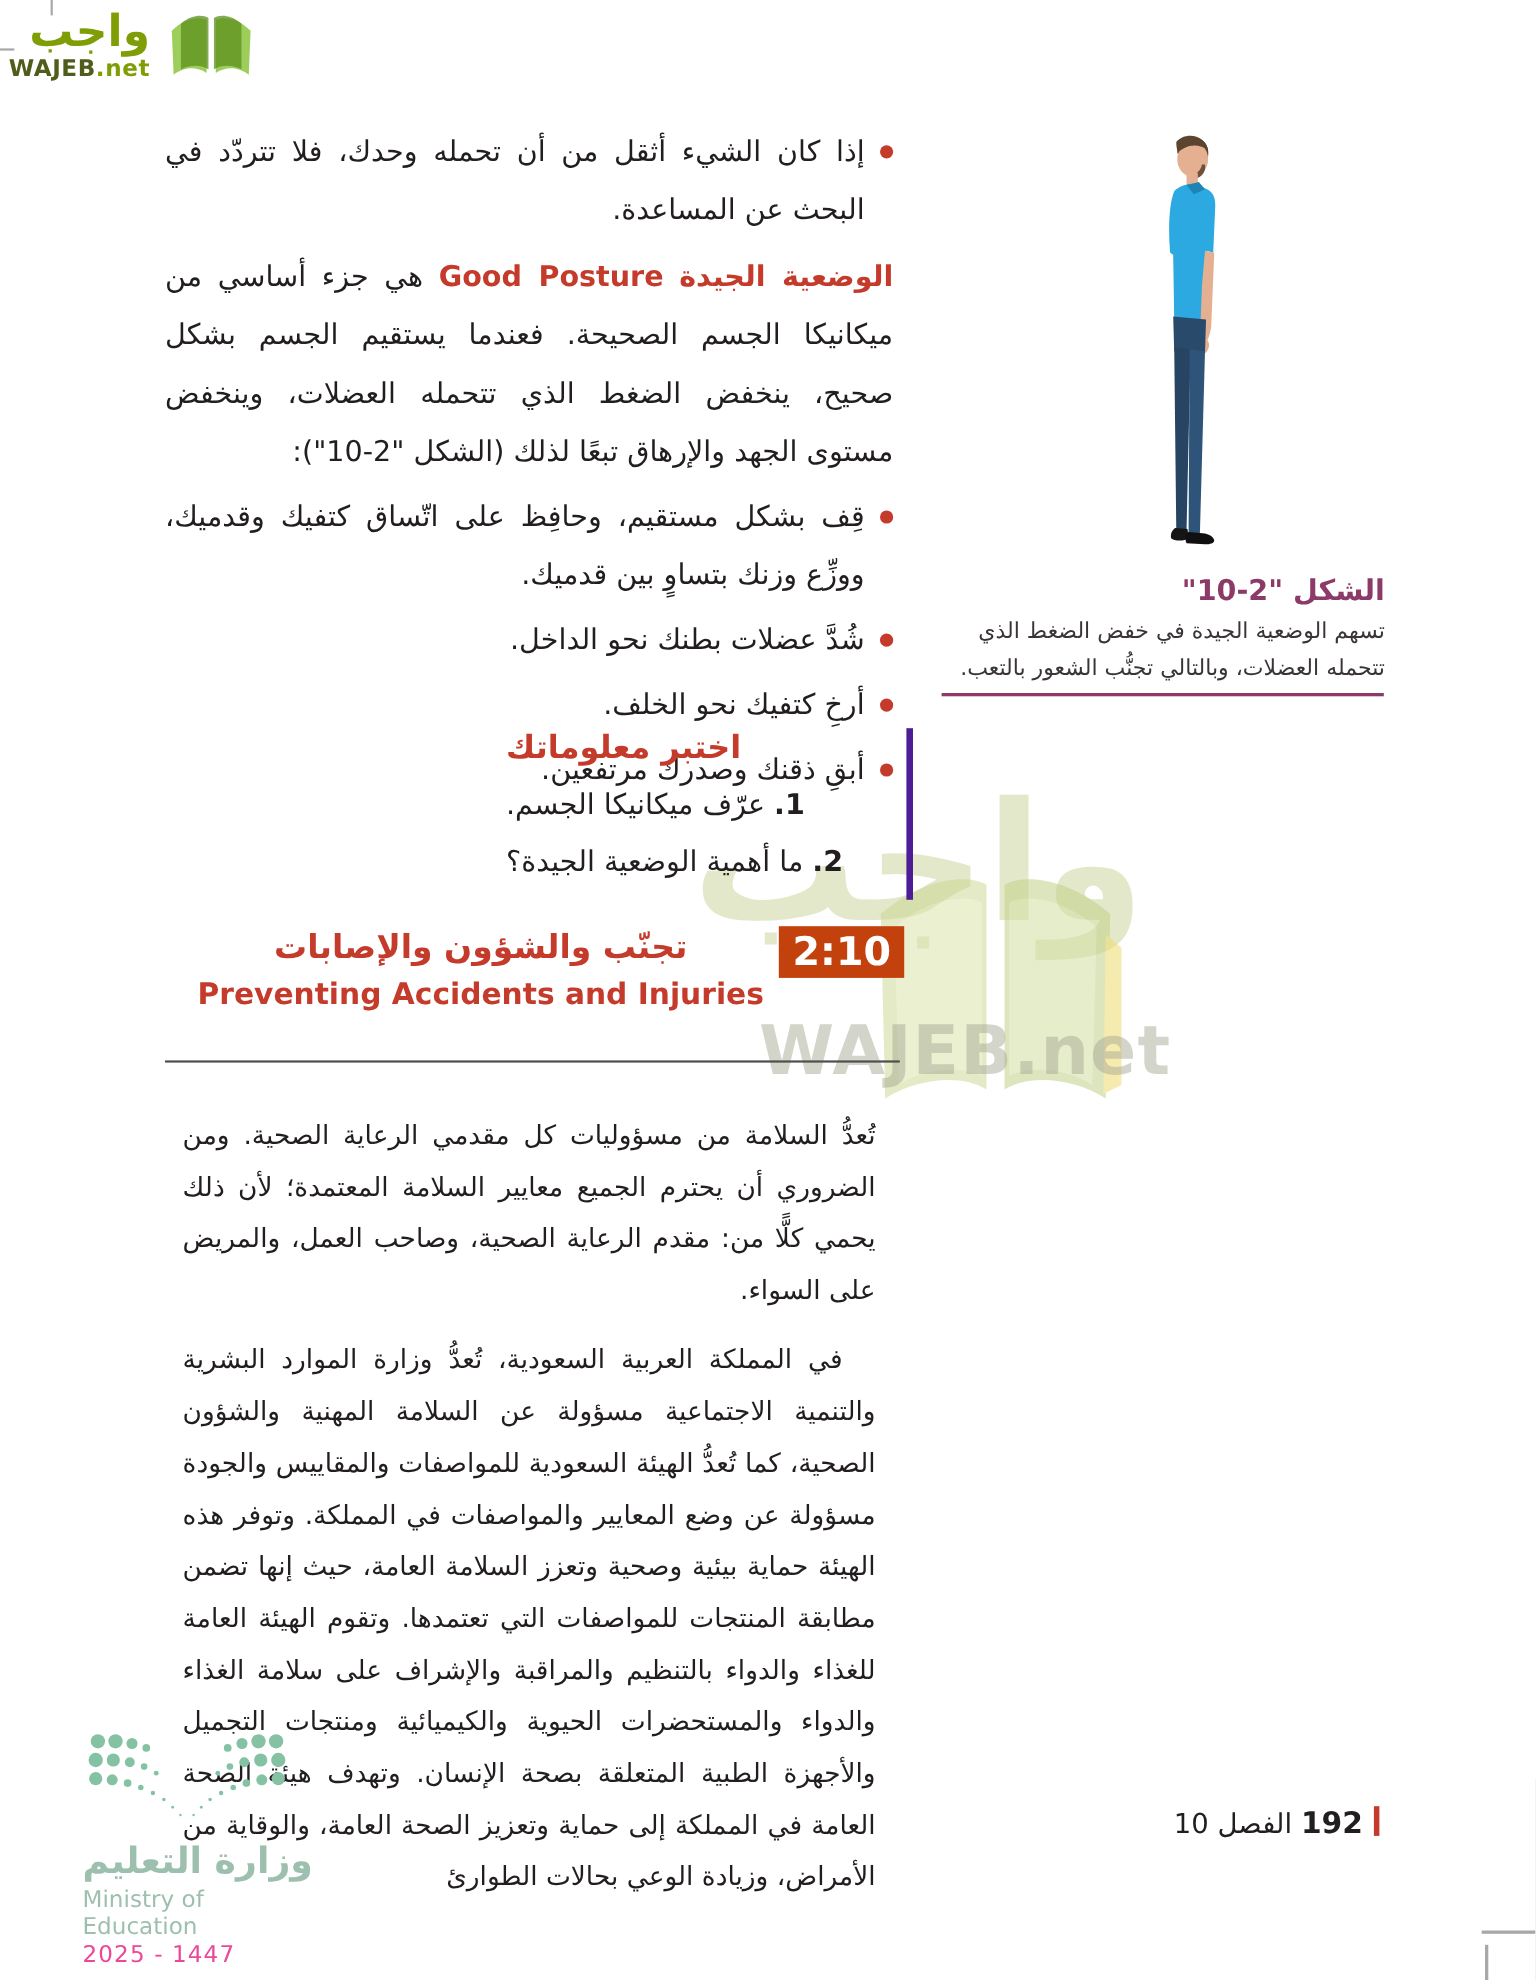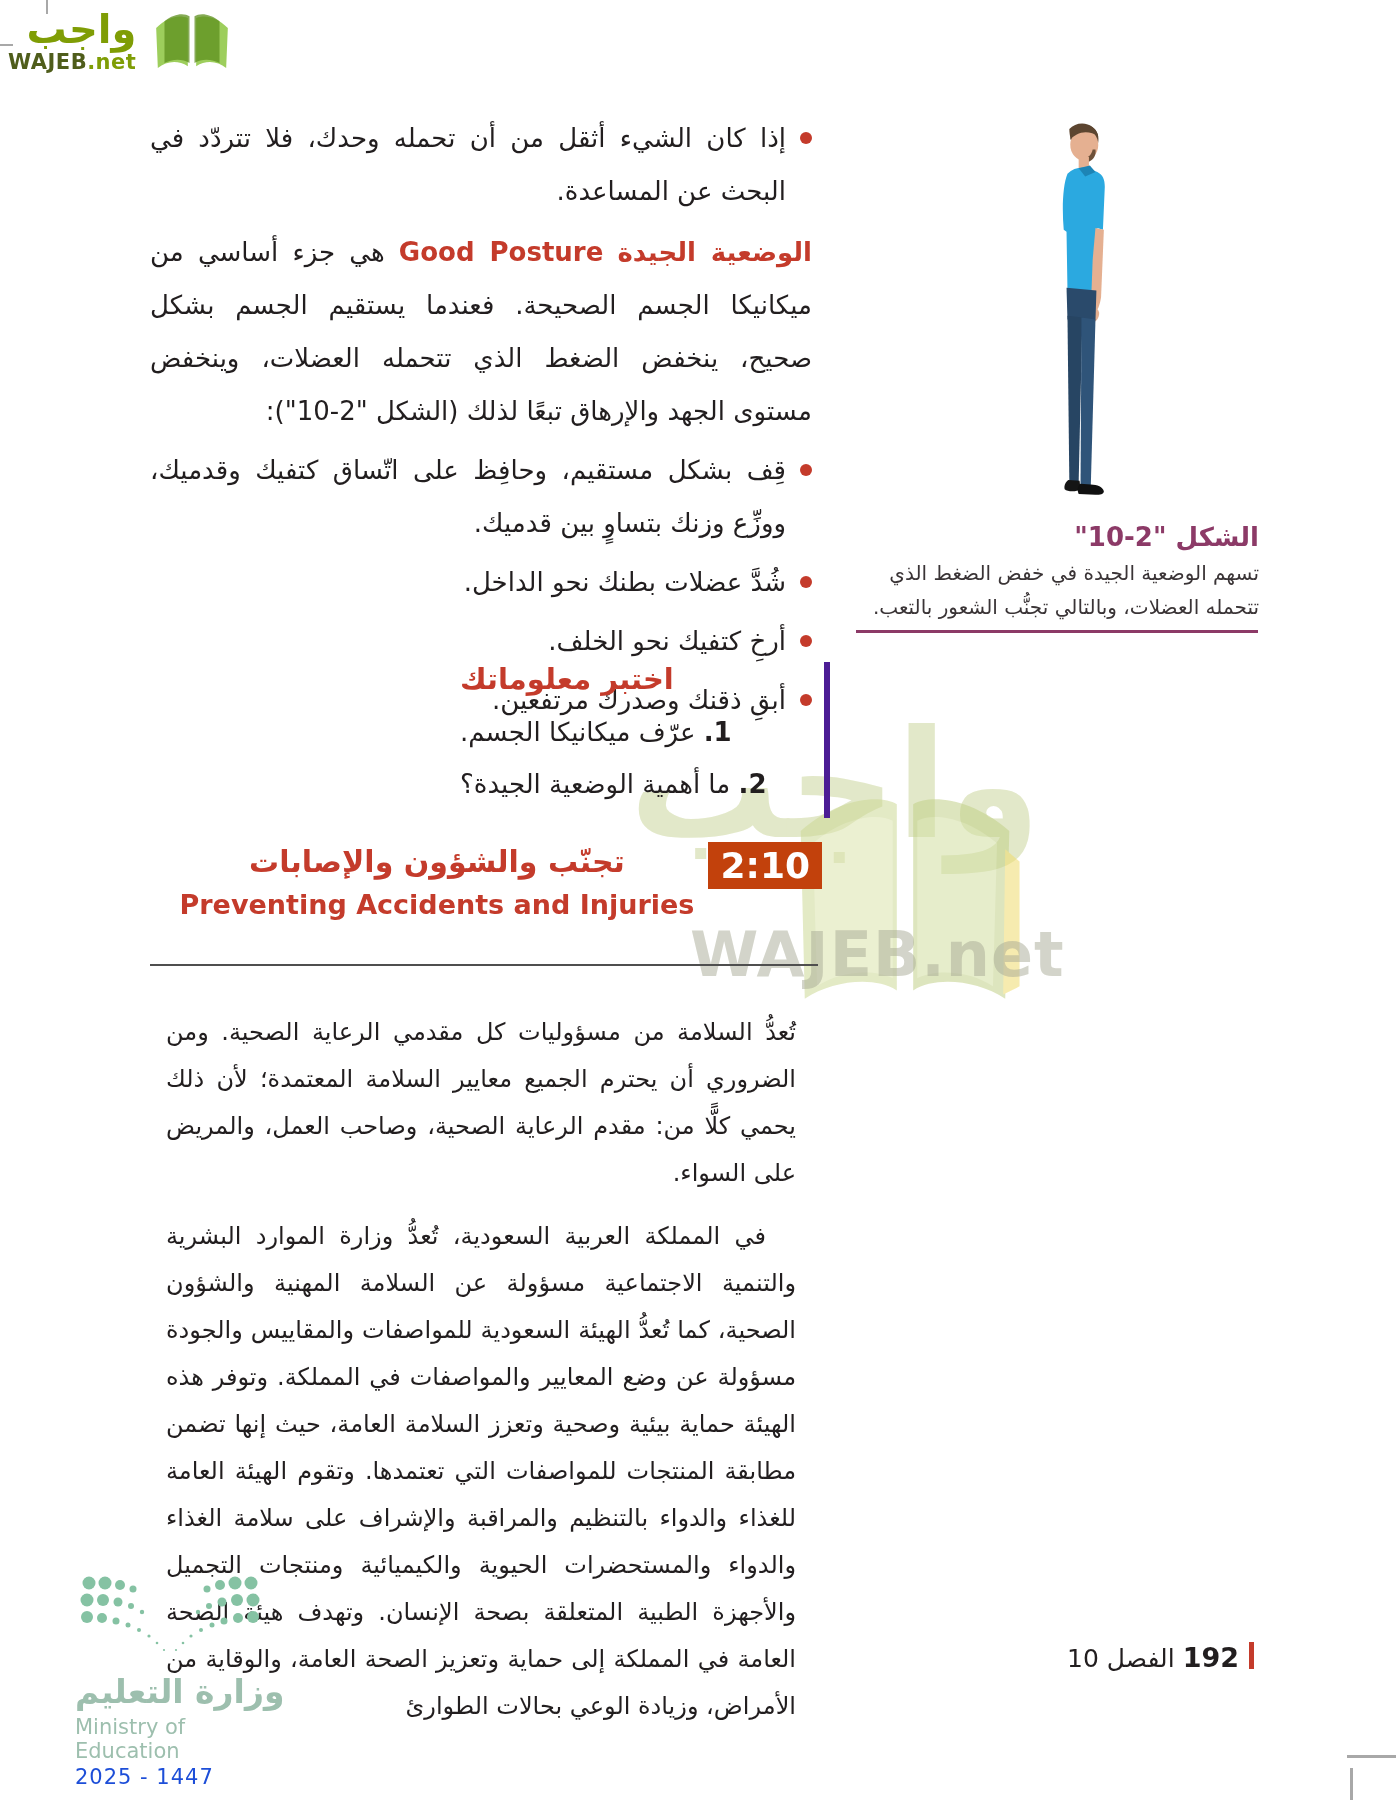--- a/index.html
+++ b/index.html
@@ -54,21 +54,21 @@
   #section-rule{position:absolute;left:150px;top:964px;width:668px;height:2px;background:#4f4f4f;z-index:2;}
   
   #body-col{position:absolute;left:150px;top:993px;width:662px;direction:rtl;z-index:2;
     font-size:24px;line-height:47px;text-align:justify;}
   #body-col p{margin:16px;}
   #body-col p.indent{text-indent:30px;}
   
   #ministry{position:absolute;left:75px;top:1572px;width:210px;z-index:2;}
   .moe-ar{font-size:33px;font-weight:bold;color:#9dbfae;direction:rtl;text-align:left;margin-top:8px;}
   .moe-en{font-size:21px;color:#9dbfae;margin-top:4px;}
-  .moe-years{font-size:21px;color:#1d4ed8;margin-top:2px;letter-spacing:1px;}
+  .moe-years{font-size:21px;color:#ec4899;margin-top:2px;letter-spacing:1px;}
   
   #footer{position:absolute;right:142px;top:1642px;display:flex;align-items:flex-start;gap:10px;z-index:2;}
   #footer-text{direction:rtl;font-size:25px;}
   #footer-text b{font-size:27px;}
   #footer-bar{width:5px;height:27px;background:#c43b2b;}
 </style>
 </head>
 <body>
 
 <div id="page">

